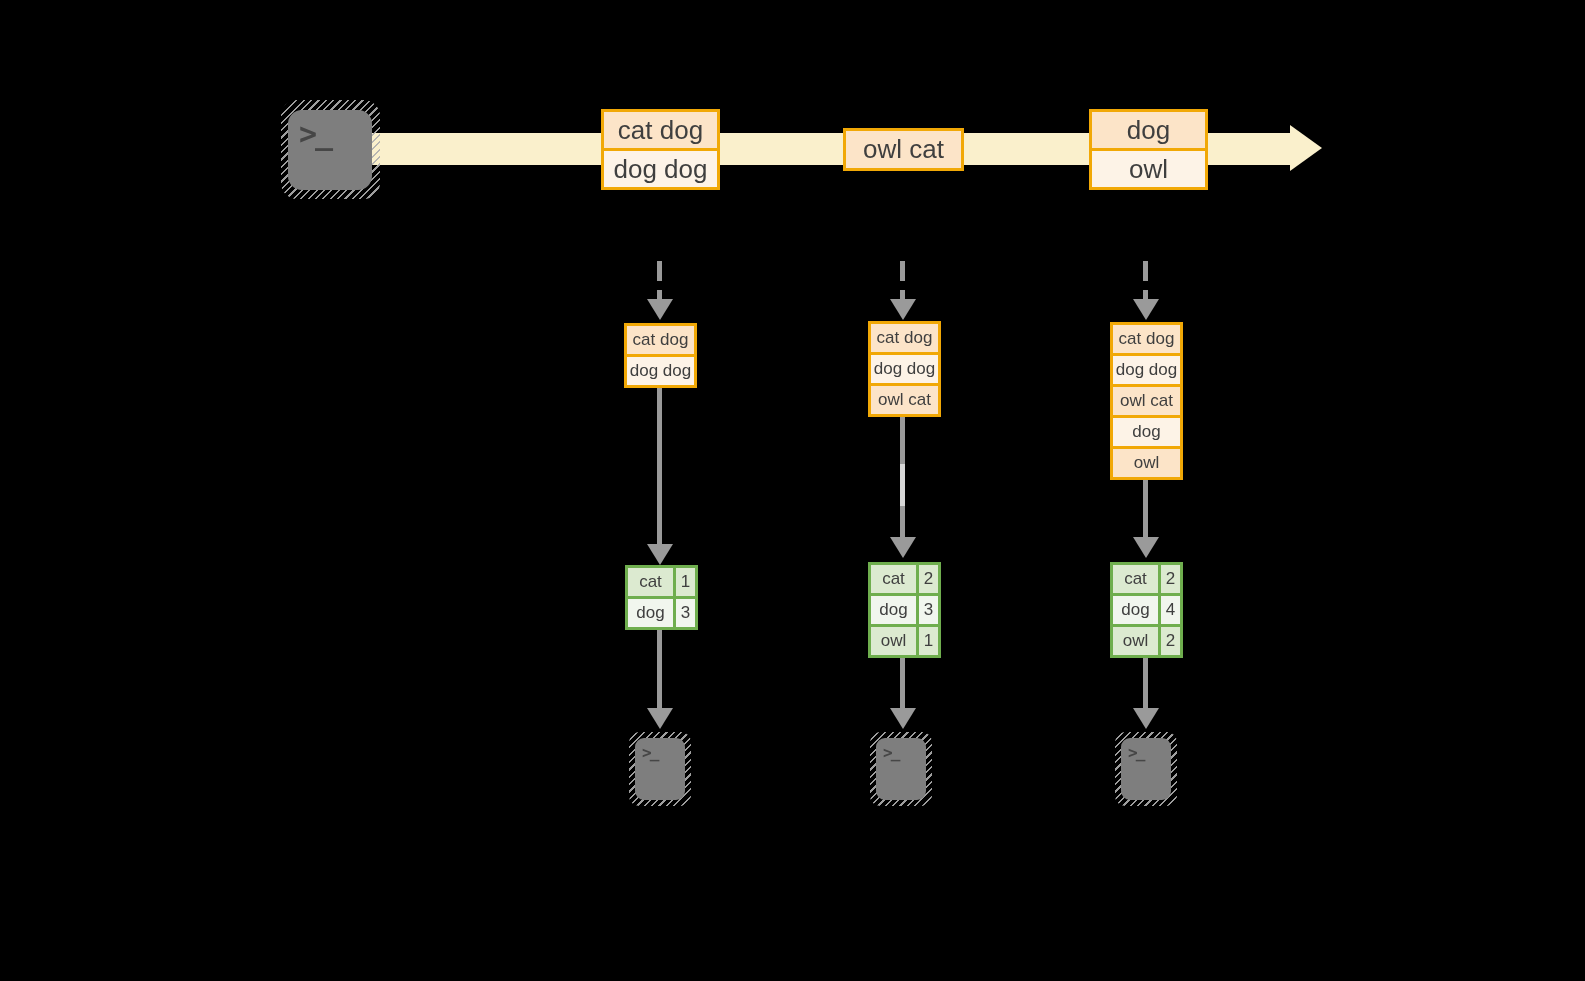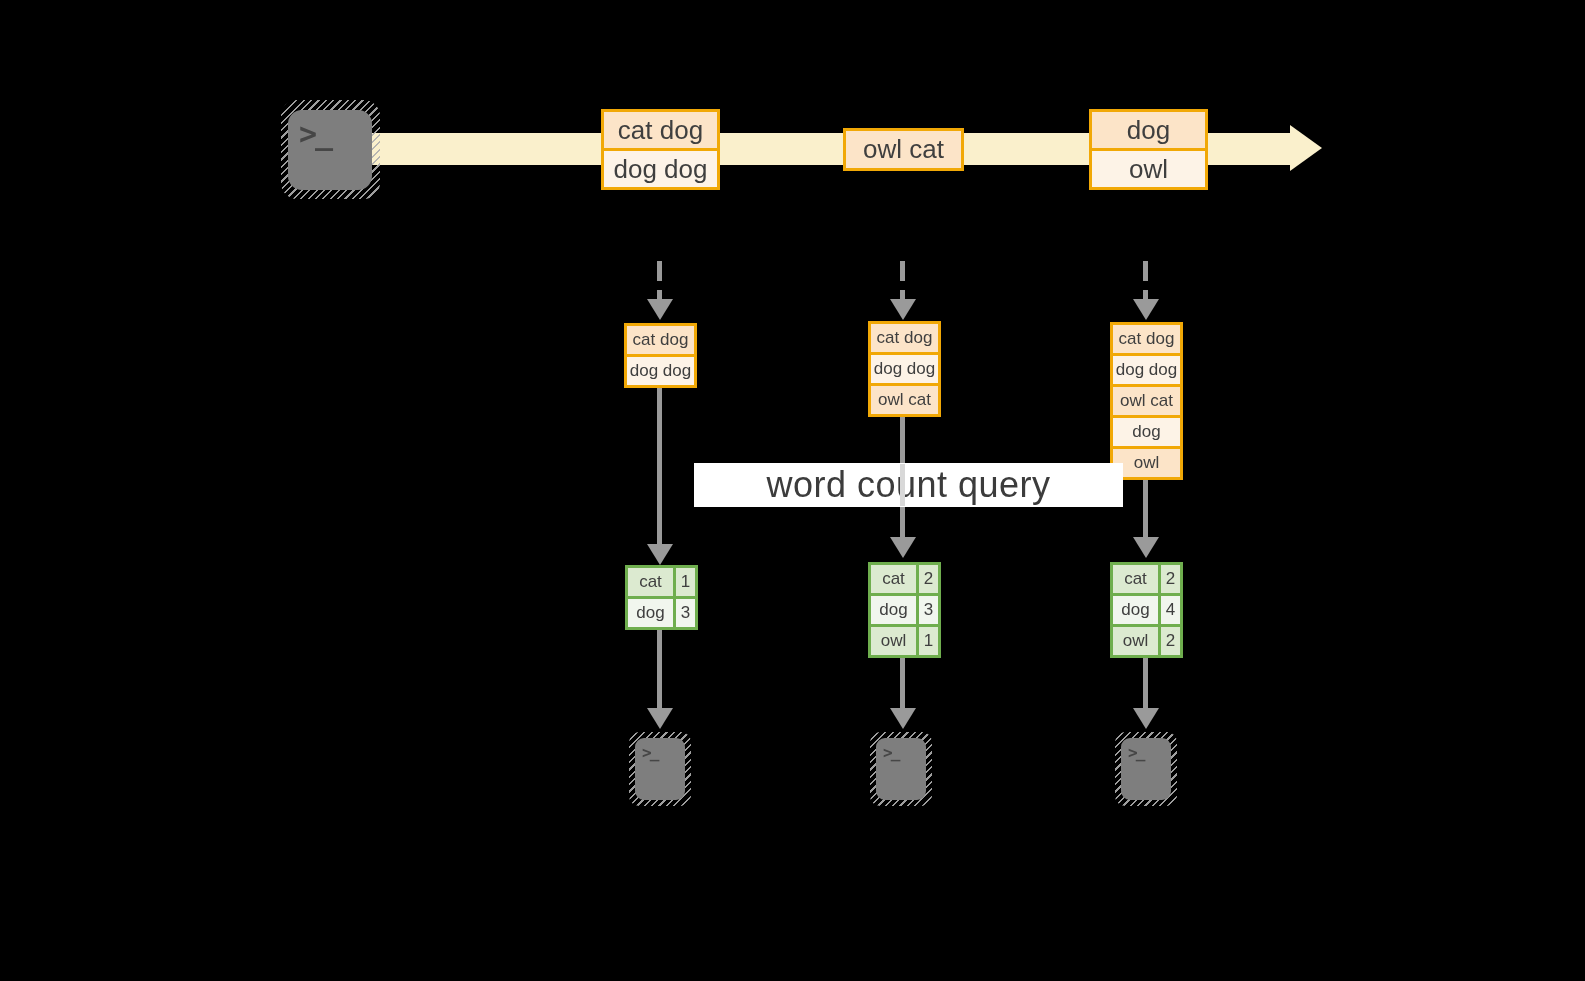--- a/index.html
+++ b/index.html
@@ -102,23 +102,20 @@
     <div class="orow srow dark">owl cat</div>
   </div>
   <div class="abs obox" style="left:1110px;top:322px;width:73px">
     <div class="orow srow dark">cat dog</div>
     <div class="orow srow light">dog dog</div>
     <div class="orow srow dark">owl cat</div>
     <div class="orow srow light">dog</div>
     <div class="orow srow dark">owl</div>
   </div>
 
-  <div class="abs qbox" style="left:694px;top:463px;width:429px;height:44px">
-    <span class="qlabel">word count query</span>
-  </div>
   <div class="abs thruline" style="left:900px;top:464px;height:42px"></div>
 
   <div class="abs gtable" style="left:625px;top:565px;width:73px">
     <div class="grow rdark">
       <span class="gword">cat</span>
       <span class="gnum">1</span>
     </div>
     <div class="grow rlight">
       <span class="gword">dog</span>
       <span class="gnum">3</span>

